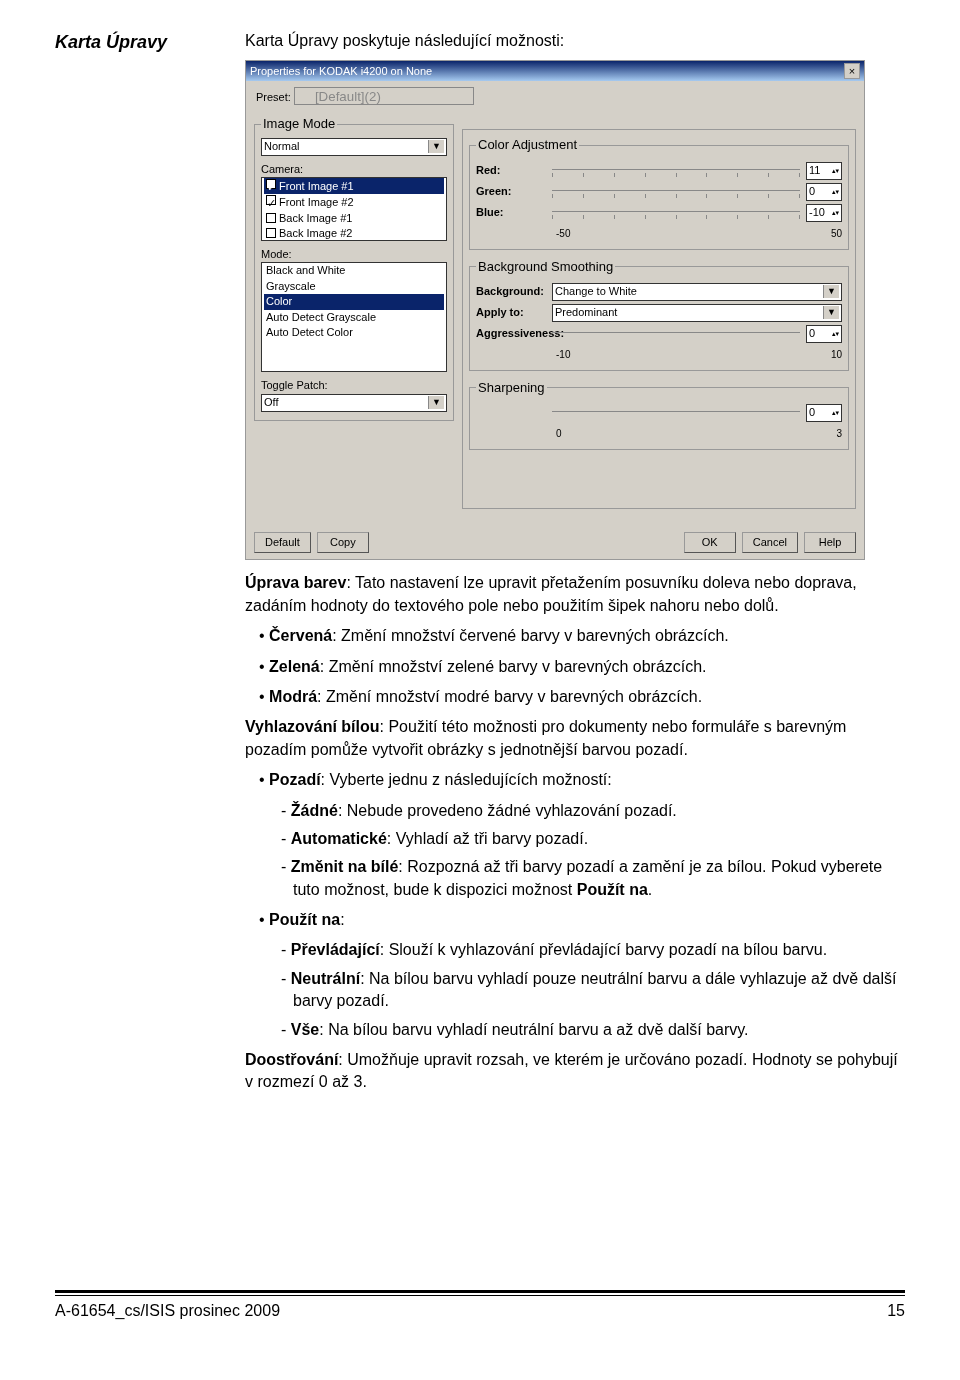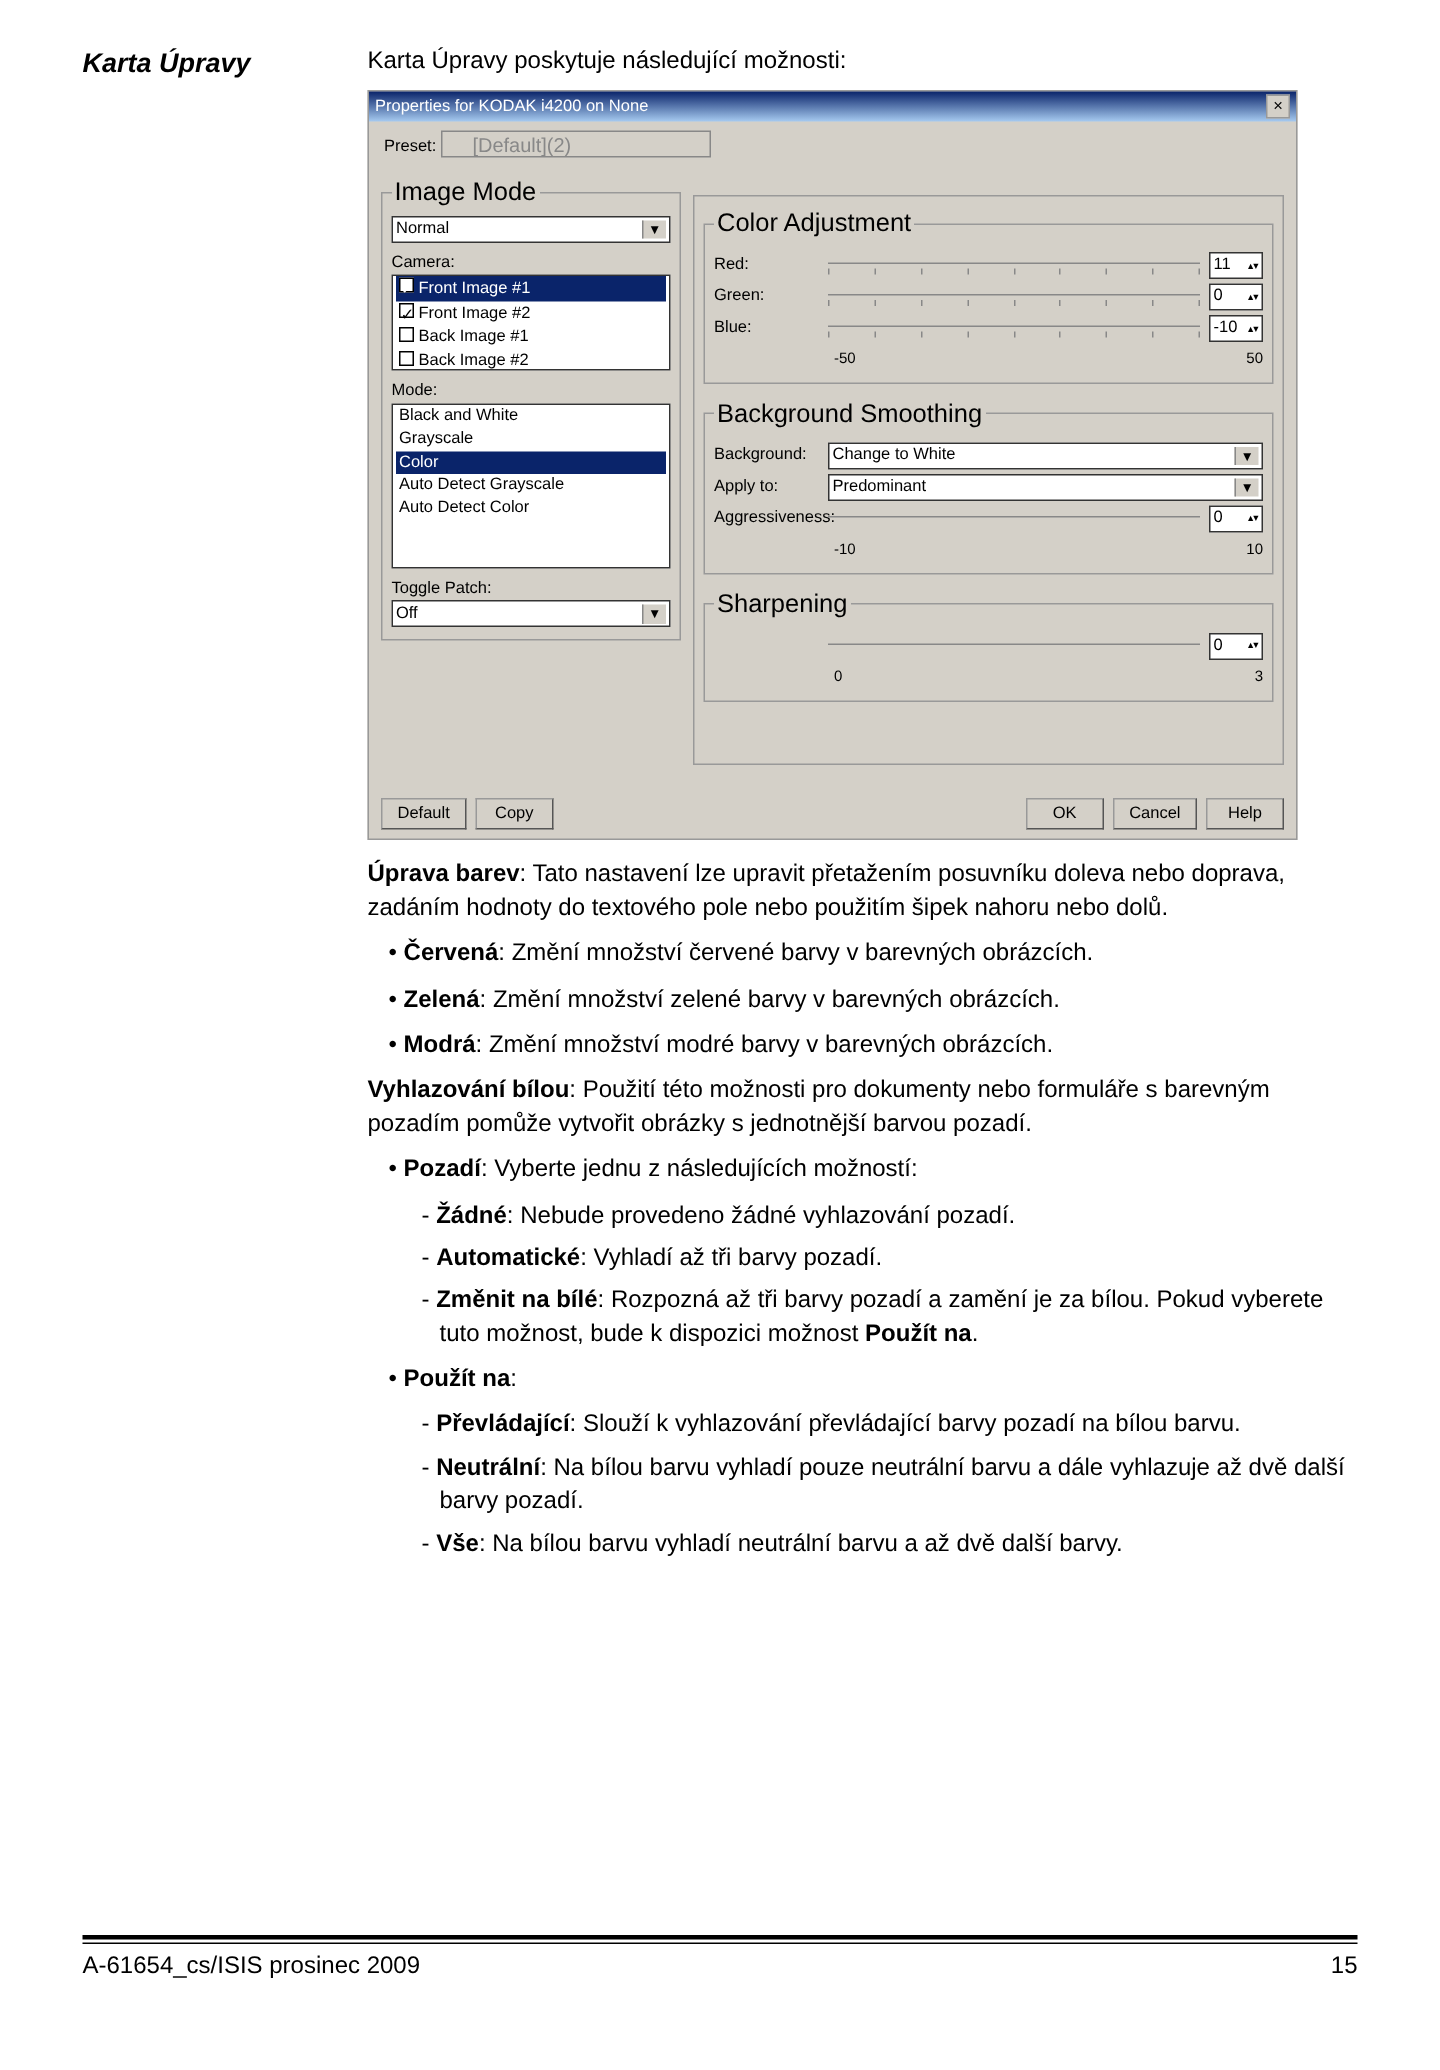--- a/index.html
+++ b/index.html
@@ -12,36 +12,36 @@
   .right-col .intro { font-size: 16px; margin-bottom: 8px; }
   .screenshot { width: 620px; height: 500px; margin: 4px 0 12px 0; border: 1px solid #999; background: #d4d0c8; font-family: Tahoma, sans-serif; font-size: 11px; color: #000; position: relative; }
   .titlebar { background: linear-gradient(#0a246a, #a6caf0); color: #fff; height: 20px; line-height: 20px; padding: 0 4px; display: flex; justify-content: space-between; }
   .titlebar .close { background: #d4d0c8; color: #000; width: 16px; text-align: center; border: 1px solid #999; line-height: 14px; height: 16px; margin-top: 2px; }
   .preset-row { padding: 6px 10px; }
   .preset-row input { width: 180px; height: 18px; background: #d4d0c8; border: 1px solid #888; color: #888; padding: 0 20px; }
   .body-area { display: flex; padding: 4px 8px 0 8px; gap: 8px; }
   .leftgrp { flex: 0 0 200px; }
   .rightgrp { flex: 1; }
   fieldset { border: 1px solid #999; background: #d4d0c8; padding: 4px 6px 8px 6px; margin-bottom: 8px; }
-  fieldset legend { font-size: 17px; padding: 0 2px; }
+  fieldset legend { font-size: 13px; padding: 0 2px; }
   .combo, .listbox { background: #fff; border: 1px solid #333; width: 100%; font-size: 11px; height: 18px; padding: 0 2px; display: flex; justify-content: space-between; align-items: center; }
   .combo .arr { font-size: 9px; background:#d4d0c8; padding:0 3px; border-left:1px solid #888;}
   .listbox { height: auto; display: block; }
   .listbox .sel { background: #0a246a; color: #fff; }
   .listbox div { padding: 0 2px; }
   .cb { display:inline-block; width:10px; height:10px; border:1px solid #000; background:#fff; margin-right:3px; position:relative; top:1px;}
   .tabs { position: relative; height: 24px; }
   .trow { position:absolute; display:flex; left:0;}
   .trow.top { top:0; left:32px;}
   .trow.bottom { top:14px; }
   .tab { background: #d4d0c8; border: 1px solid #999; border-bottom: none; padding: 0 8px; height: 16px; font-size: 10px; line-height: 15px;}
   .tab.active { background: #d4d0c8; border-bottom: 1px solid #d4d0c8; position:relative; z-index:2;}
   .tabpanel { border: 1px solid #999; padding: 6px; background: #d4d0c8; margin-top: 14px; height: 380px;}
   .row { display: flex; align-items: center; margin: 3px 0; gap: 6px;}
-  .row label { width: 70px; }
+  .row label { width: 70px; font-weight: bold; }
   .slider { flex: 1; height: 4px; border-top: 1px solid #888; position: relative;}
   .ticks { position:absolute; top:3px; left:0; right:0; display:flex; justify-content:space-between;}
   .ticks span{ width:1px; height:4px; background:#888;}
   .numbox { width: 36px; height: 18px; border: 1px solid #333; background: #fff; display:flex; align-items:center; padding:0 2px; justify-content:space-between;}
   .numbox .spn{ display:flex; flex-direction:column; line-height:5px; font-size:7px;}
   .scale { display:flex; justify-content:space-between; font-size:10px; padding: 2px 0 0 80px; }
   .bottombar { position: absolute; bottom: 6px; left: 8px; right: 8px; display: flex; gap: 6px;}
   .bottombar .spacer{flex:1;}
   .btn { background: #d4d0c8; border: 1px solid #999; border-right-color:#555; border-bottom-color:#555; padding: 2px 10px; font-size: 11px; min-width:52px; text-align:center;}
 
@@ -237,20 +237,21 @@
         <div class="b1"><strong>Modrá</strong><span>: Změní množství modré barvy v barevných obrázcích.</span></div>
         <p><strong>Vyhlazování bílou</strong><span>: Použití této možnosti pro dokumenty nebo formuláře s barevným pozadím pomůže vytvořit obrázky s jednotnější barvou pozadí.</span></p>
         <div class="b1"><strong>Pozadí</strong><span>: Vyberte jednu z následujících možností:</span></div>
         <div class="b2"><strong>Žádné</strong><span>: Nebude provedeno žádné vyhlazování pozadí.</span></div>
         <div class="b2"><strong>Automatické</strong><span>: Vyhladí až tři barvy pozadí.</span></div>
         <div class="b2"><strong>Změnit na bílé</strong><span>: Rozpozná až tři barvy pozadí a zamění je za bílou. Pokud vyberete tuto možnost, bude k dispozici možnost </span><strong>Použít na</strong><span>.</span></div>
         <div class="b1"><strong>Použít na</strong><span>:</span></div>
         <div class="b2"><strong>Převládající</strong><span>: Slouží k vyhlazování převládající barvy pozadí na bílou barvu.</span></div>
         <div class="b2"><strong>Neutrální</strong><span>: Na bílou barvu vyhladí pouze neutrální barvu a dále vyhlazuje až dvě další barvy pozadí.</span></div>
         <div class="b2"><strong>Vše</strong><span>: Na bílou barvu vyhladí neutrální barvu a až dvě další barvy.</span></div>
+        <p><strong>Doostřování</strong><span>: Umožňuje upravit rozsah, ve kterém je určováno pozadí. Hodnoty se pohybují v rozmezí 0 až 3.</span></p>
       </div>
     </div>
   </div>
 
   <div class="footer">
     <div class="rule"></div>
     <div class="row2">
       <span>A-61654_cs/ISIS  prosinec 2009</span>
       <span>15</span>
     </div>

